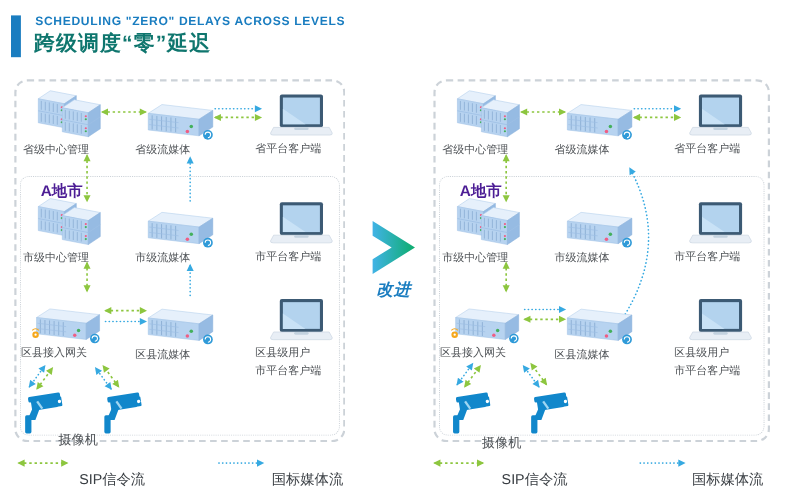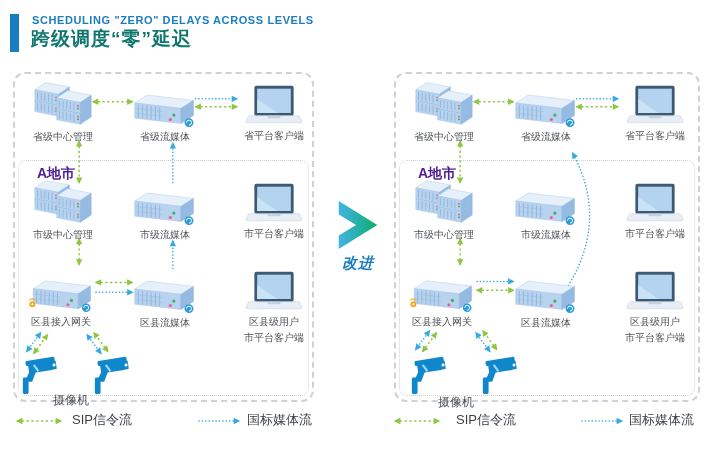--- a/index.html
+++ b/index.html
@@ -9,35 +9,35 @@
   .accent-bar{position:absolute;left:10px;top:14px;width:9px;height:38px;background:#1a7dc0;}
   .t-en{position:absolute;left:32px;top:14px;font-size:11px;font-weight:bold;color:#1a7dc0;letter-spacing:.6px;}
   .t-cn{position:absolute;left:31px;top:26px;font-size:19px;font-weight:bold;color:#0f766e;letter-spacing:1px;}
   
   .panel{position:absolute;top:72px;height:330px;border:2px dashed #ccd2d8;border-radius:12px;box-sizing:border-box;}
   #panel-left{left:13px;width:301px;}
   #panel-right{left:394px;width:306px;}
   .region{position:absolute;left:3px;right:3px;top:86px;bottom:4px;border:1px dotted #ccd2d8;border-radius:8px;}
   .region-label{position:absolute;left:22px;top:91px;font-size:14px;font-weight:bold;color:#4c1d95;}
   
-  .node{position:absolute;width:84px;text-align:center;}
+  .node{position:absolute;width:84px;text-align:left;}
   .node svg{display:block;margin:0 auto;}
   .lbl{font-size:10px;color:#4e5256;line-height:15px;margin-top:1px;white-space:nowrap;}
   .cam{position:absolute;}
   .cam-lbl{position:absolute;width:64px;text-align:center;font-size:12px;color:#4e5256;margin-top:16px;}
   
   .arrows{position:absolute;inset:0;width:100%;height:100%;pointer-events:none;}
   .g{stroke:#8dc63f;stroke-width:1.5;stroke-dasharray:2.2 2.6;fill:none;}
   .b{stroke:#36a9e1;stroke-width:1.5;stroke-dasharray:.2 3.2;stroke-linecap:round;fill:none;}
   
   .center-col{position:absolute;left:330px;top:199px;width:56px;text-align:center;font-style:italic;}
   .center-col svg{display:block;margin:0 auto;}
   .improve-lbl{font-size:15px;font-weight:bold;color:#1a7dc0;margin-top:3px;letter-spacing:1px;}
   
-  .legend-item{position:absolute;font-size:13px;color:#3a3f44;}
+  .legend-item{position:absolute;font-size:13px;color:#3a3f44;margin-top:16px;}
   .legend-arrow{position:absolute;}
 </style>
 </head>
 <body>
 
 <div class="stage">
 
   <svg width="0" height="0" style="position:absolute">
     <defs>
       <linearGradient id="chev" x1="0" y1="0" x2="1" y2="0">

